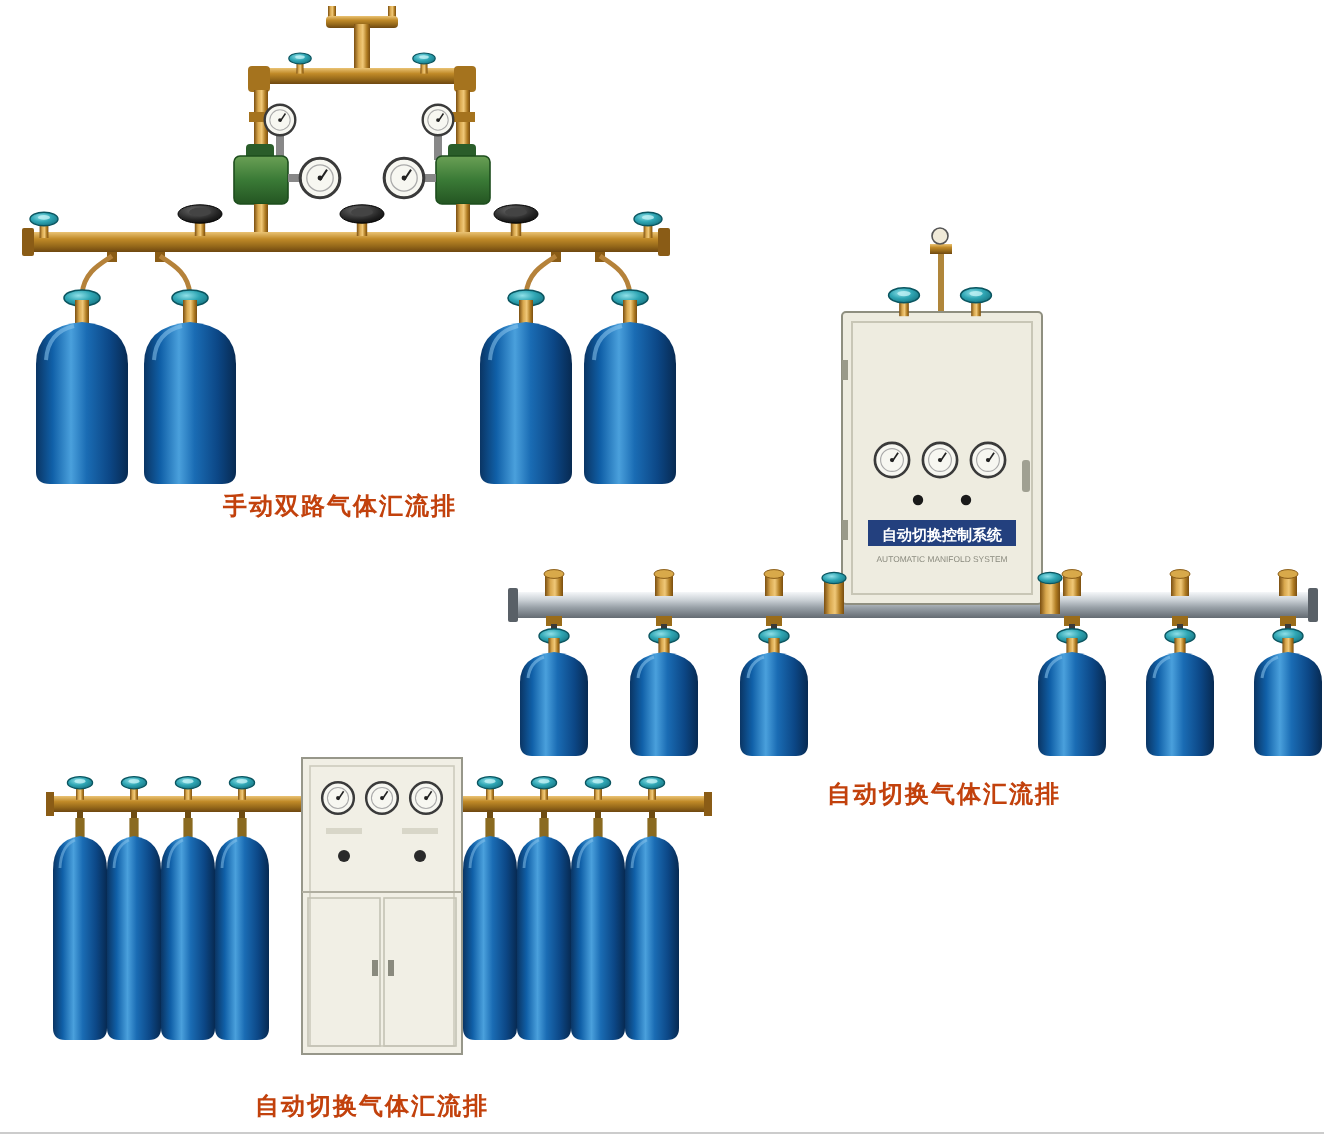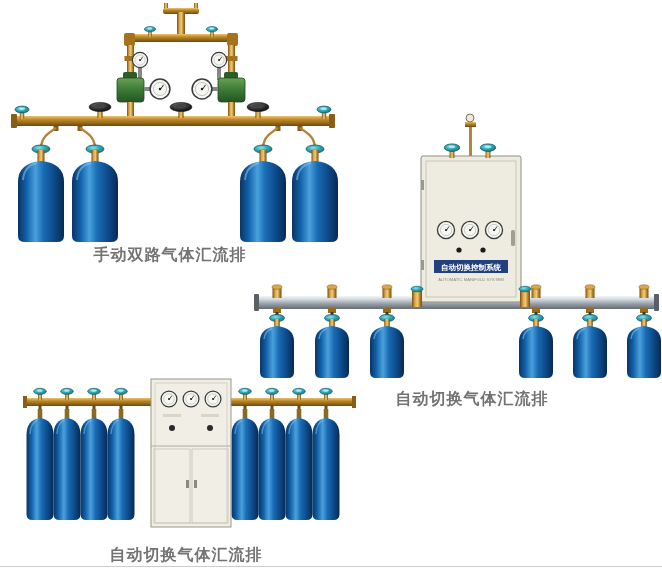--- a/index.html
+++ b/index.html
@@ -9,23 +9,23 @@
     background:#ffffff;
     overflow:hidden;
     font-family:"Liberation Sans",sans-serif;
   }
   .stage svg{position:absolute;left:0;top:0;}
   .caption{
     position:absolute;
     width:240px;
     text-align:center;
     font-weight:bold;
-    font-size:16px;
+    font-size:12px;
     letter-spacing:1px;
-    color:#737373;
+    color:#c2410c;
     font-family:"Liberation Sans",sans-serif;
   }
   #cap1{left:50px;top:245px;}
   #cap2{left:352px;top:389px;}
   #cap3{left:66px;top:545px;}
   .bottom-rule{
     position:absolute;left:0;top:566px;width:662px;height:1px;
     background:#cccccc;
   }
   svg text{font-family:"Liberation Sans",sans-serif;}

